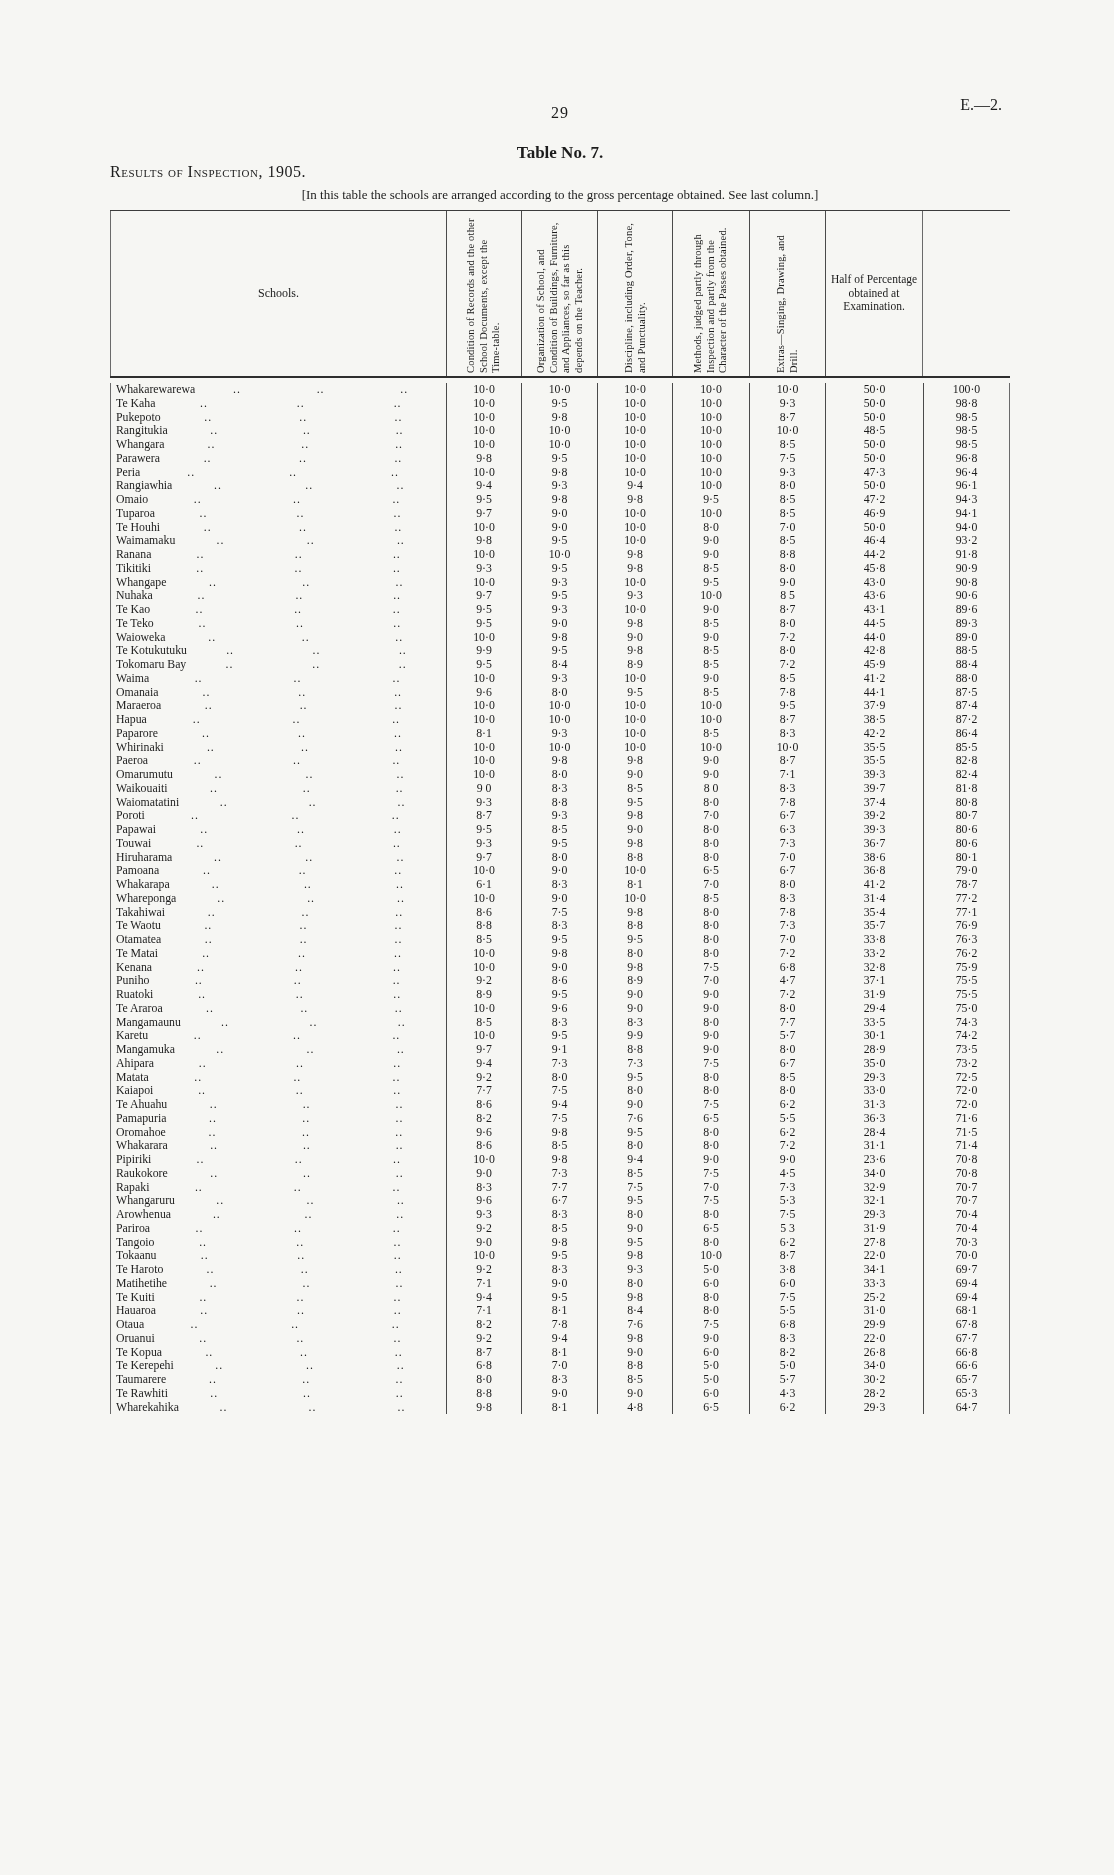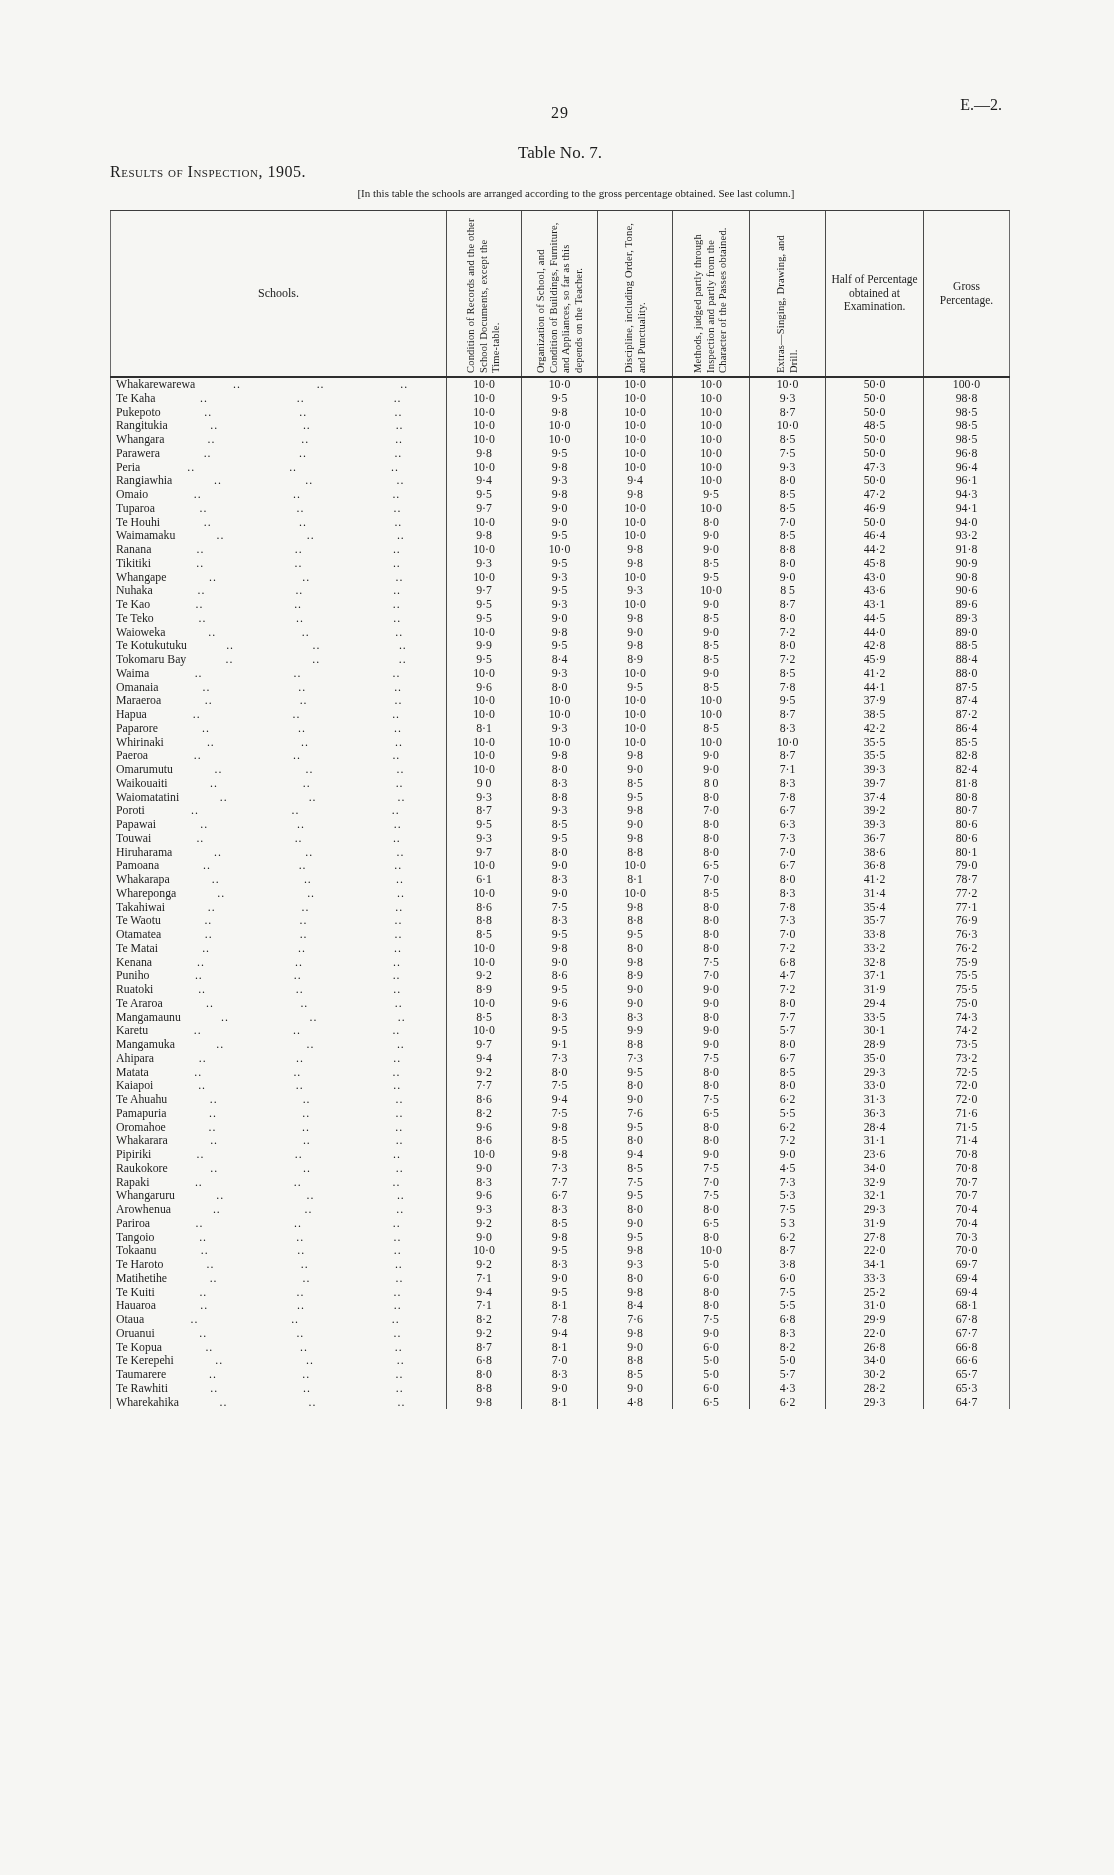--- a/index.html
+++ b/index.html
@@ -30,39 +30,39 @@
     right: 112px;
     font-size: 16px;
   }
   .tbl-title {
     position: absolute;
     top: 143px;
     left: 110px;
     width: 900px;
     text-align: center;
     font-size: 17px;
-    font-weight: normal;
+    font-weight: bold;
   }
   .tbl-subtitle {
     position: absolute;
     top: 163px;
     left: 110px;
     width: 900px;
     text-align: left;
     font-size: 16px;
     font-variant: small-caps;
     letter-spacing: 0.5px;
   }
   .tbl-note {
     position: absolute;
     top: 187px;
-    left: 76px;
+    left: 60px;
     width: 1000px;
     text-align: center;
-    font-size: 11px;
+    font-size: 13px;
   }
   .tblwrap {
     position: absolute;
     top: 210px;
     left: 110px;
     width: 900px;
   }
   .grid-row {
     display: grid;
     grid-template-columns: 336px 75px 76px 75px 77px 76px 98px 87px;
@@ -103,20 +103,21 @@
   .hcell.plain {
     display: flex;
     align-items: center;
     justify-content: center;
     text-align: center;
     font-size: 11.5px;
     line-height: 13.5px;
     padding: 0 4px;
   }
   .tbody {
+    padding-top: 5px;
   }
   .drow {
     height: 13.75px;
     line-height: 13.75px;
     font-size: 11.8px;
   }
   .drow > div {
     height: 13.75px;
     overflow: hidden;
   }
@@ -166,23 +167,20 @@
       </div>
       <div class="hcell vert">
         <div class="vtext">Methods, judged partly through Inspection and partly from the Character of the Passes obtained.</div>
       </div>
       <div class="hcell vert">
         <div class="vtext">Extras—Singing, Drawing, and Drill.</div>
       </div>
       <div class="hcell plain">
         <span>Half of Percentage obtained at Examination.</span>
       </div>
-      <div class="hcell plain">
-        <span>Gross Percentage.</span>
-      </div>
     </div>
 
     <div class="tbody">
         <div class="grid-row drow">
     <div class="scell">
       <span class="nm">Whakarewarewa</span>
       <span class="ld">..</span>
       <span class="ld">..</span>
       <span class="ld">..</span>
     </div>

